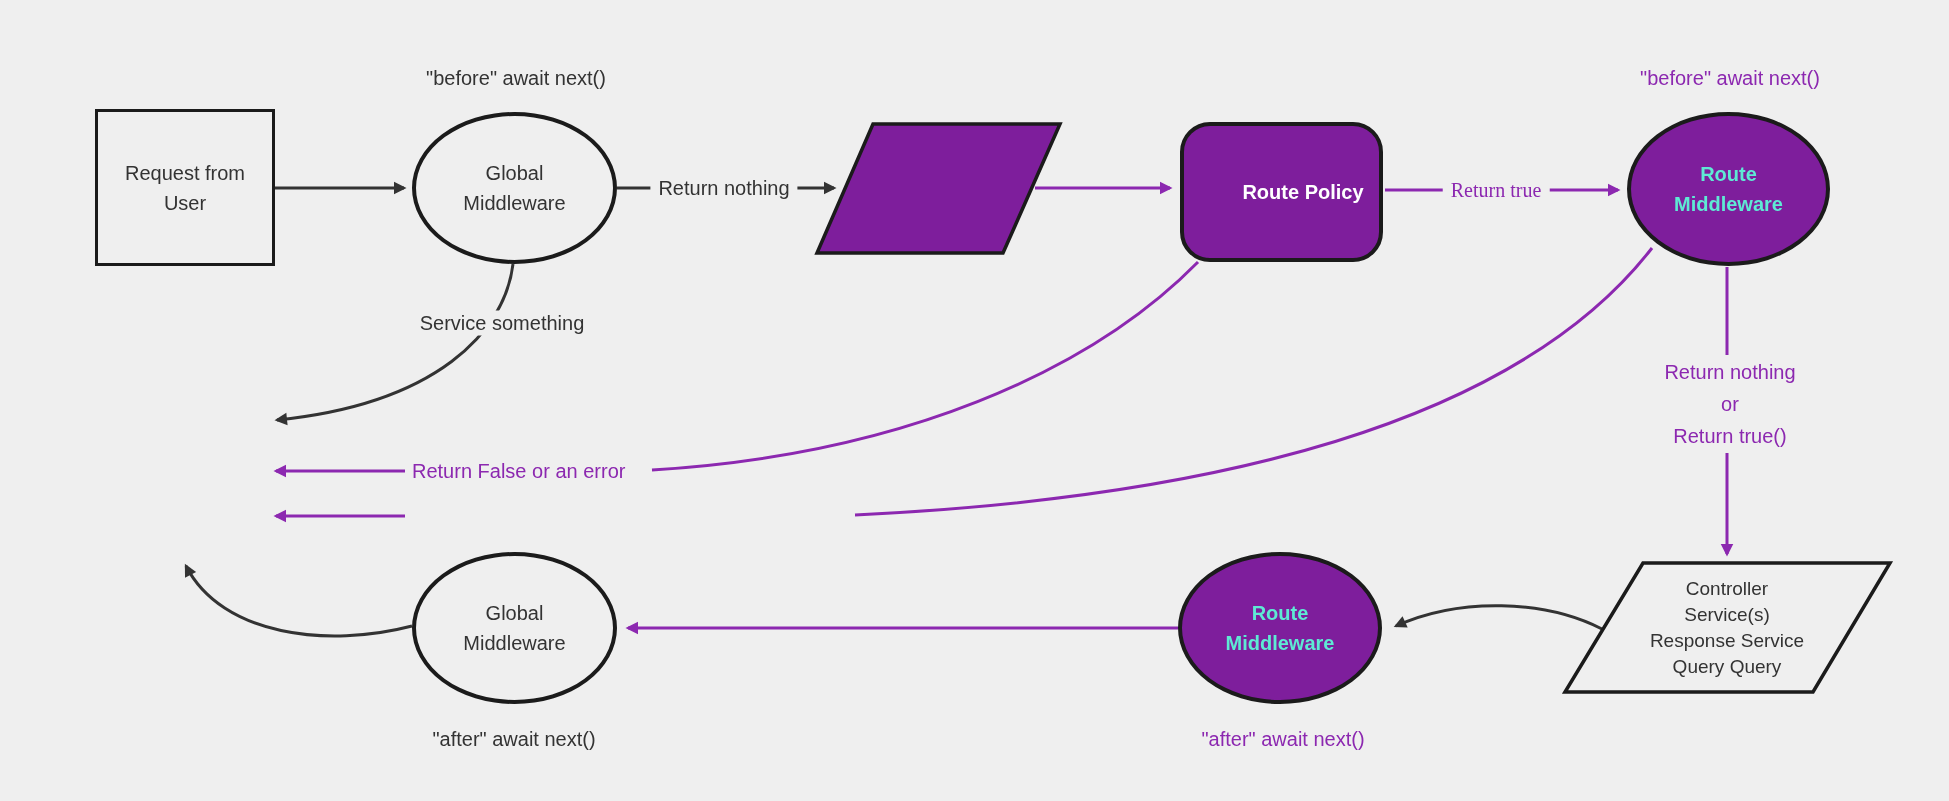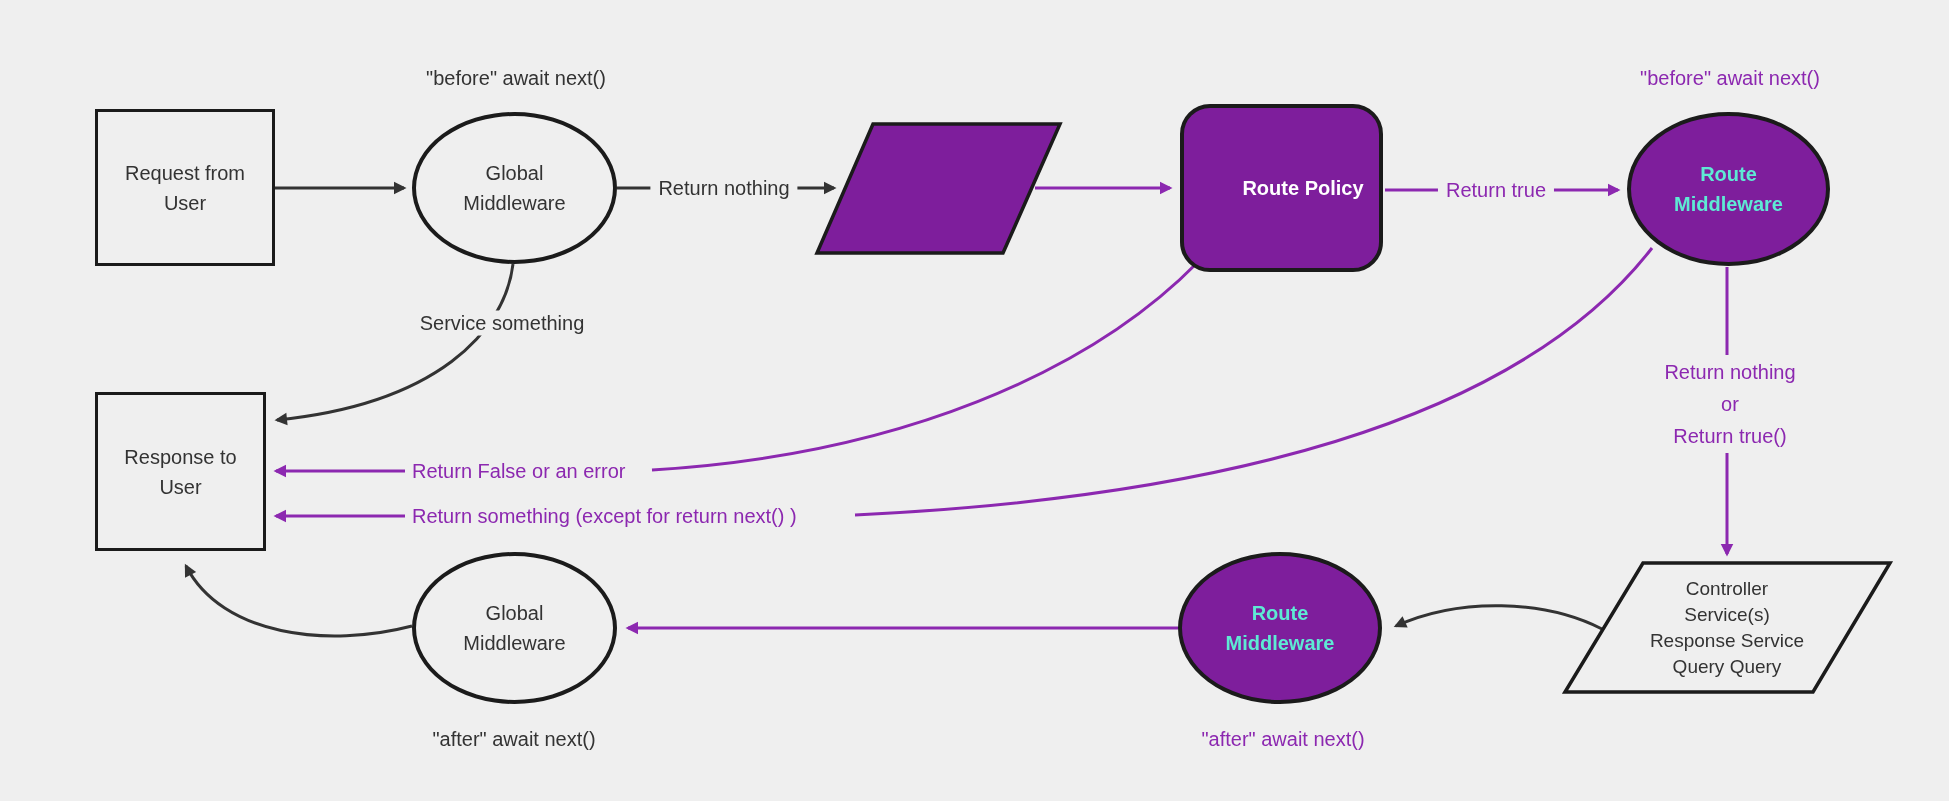--- a/index.html
+++ b/index.html
@@ -25,33 +25,33 @@
   .purple-node{background:var(--purple-fill);color:#5eead4;font-weight:bold;}
   .rounded{border:4px solid var(--stroke);border-radius:30px;background:var(--purple-fill);
     color:#ffffff;font-weight:bold;}
   .node .lbl{width:130px;}
   #n-request{left:95px;top:109px;width:180px;height:157px;}
   #n-response{left:95px;top:392px;width:171px;height:159px;}
   #n-gmw-top{left:412px;top:112px;width:205px;height:152px;}
   #n-gmw-bottom{left:412px;top:552px;width:205px;height:152px;}
   #n-rmw-top{left:1627px;top:112px;width:203px;height:154px;}
   #n-rmw-bottom{left:1178px;top:552px;width:204px;height:152px;}
-  #n-route-policy{left:1180px;top:104px;width:203px;height:168px;padding-left:43px;}
+  #n-route-policy{left:1180px;top:122px;width:203px;height:140px;padding-left:43px;}
   #n-route-label{left:858px;top:158px;width:160px;height:60px;color:#ffffff;font-weight:bold;}
   #n-controller{left:1587px;top:575px;width:280px;height:106px;font-size:19px;line-height:26px;justify-content:center;}
   .elabel{
     position:absolute;transform:translate(-50%,-50%);font-size:20px;color:var(--dark);
     white-space:nowrap;
   }
   .elabel.bg{background:var(--bg);padding:1px 8px;}
   .elabel.purple{color:var(--purple);}
   .elabel.leftalign{transform:translateY(-50%);text-align:center;}
   #l-before-top{left:516px;top:78px;}
   #l-return-nothing{left:724px;top:188px;}
-  #l-return-true{left:1496px;top:190px;}
+  #l-return-true{left:1496px;top:190px;font-family:Liberation Serif, serif;}
   #l-before-right{left:1730px;top:78px;}
   #l-rn-block{left:1730px;top:404px;text-align:center;line-height:32px;}
   #l-return-false{left:412px;top:471px;}
   #l-return-something-except{left:412px;top:516px;}
   #l-return-something{left:502px;top:323px;}
   #l-after-purple{left:1283px;top:739px;}
   #l-after-black{left:514px;top:739px;}
 </style>
 </head>
 <body>
@@ -112,41 +112,37 @@
   </div>
 
   <div class="node ellipse purple-node" id="n-rmw-bottom">
     <div class="lbl">Route Middleware</div>
   </div>
 
   <div class="node ellipse" id="n-gmw-bottom">
     <div class="lbl">Global Middleware</div>
   </div>
 
-  <div class="node rect" id="n-response">
-    <div class="lbl">Response to User</div>
-  </div>
 
   <div class="elabel" id="l-before-top">"before" await next()</div>
 
   <div class="elabel bg" id="l-return-nothing">Return nothing</div>
 
   <div class="elabel bg purple" id="l-return-true">Return true</div>
 
   <div class="elabel purple" id="l-before-right">"before" await next()</div>
 
   <div class="elabel bg purple" id="l-rn-block">
     <div>Return nothing</div>
     <div>or</div>
     <div>Return true()</div>
   </div>
 
   <div class="elabel purple leftalign" id="l-return-false">Return False or an error</div>
 
-  <div class="elabel purple leftalign" id="l-return-something-except">Return something (except for return next() )</div>
 
   <div class="elabel bg" id="l-return-something">Service something</div>
 
   <div class="elabel purple" id="l-after-purple">"after" await next()</div>
 
   <div class="elabel" id="l-after-black">"after" await next()</div>
 
 </div>
 
 </body></html>

